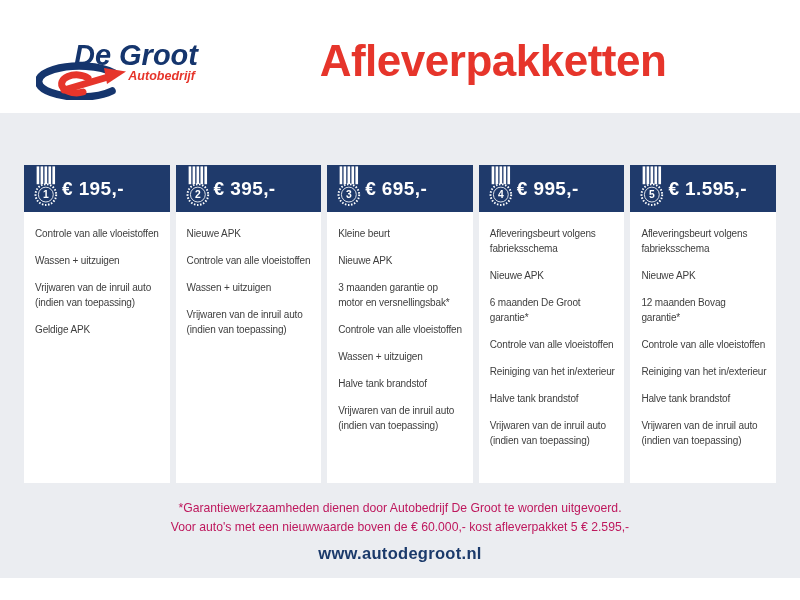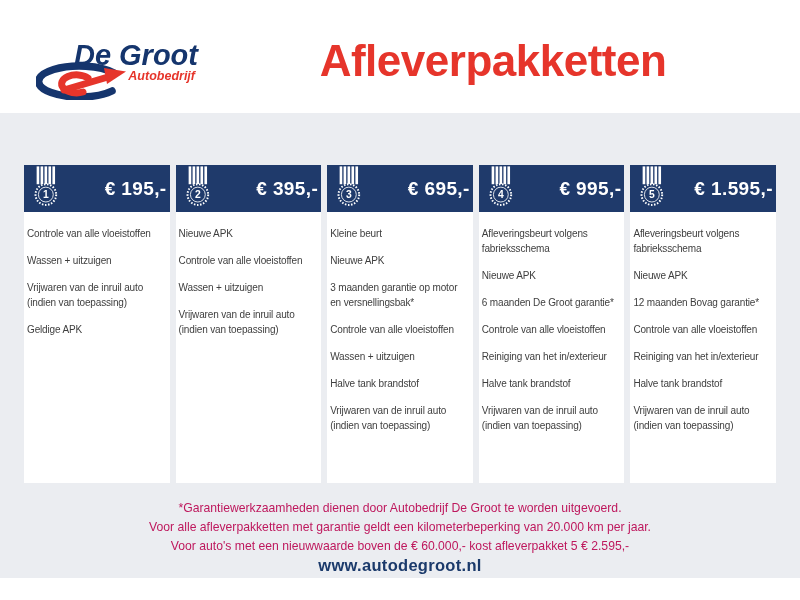--- a/index.html
+++ b/index.html
@@ -15,32 +15,32 @@
     position:absolute;left:186px;right:0;top:36px;text-align:center;
     font-size:44px;font-weight:600;color:#e6352b;letter-spacing:-0.5px;
   }
   
   .band{position:absolute;top:113px;left:0;width:800px;height:465px;background:#ebedf1;}
   .cards{display:flex;gap:6px;padding:52px 24px 0 24px;}
   .card{flex:1 1 0;background:#ffffff;height:318px;min-width:0;}
   .card-header{height:47px;background:#1f3a6b;display:flex;align-items:center;}
   .medal{width:31px;height:46px;margin-left:7px;flex:none;align-self:flex-start;}
   .price{
-    flex:1;text-align:right;color:#ffffff;font-weight:bold;font-size:19px;
+    flex:1;text-align:left;color:#ffffff;font-weight:bold;font-size:19px;
     letter-spacing:0.4px;padding-right:3px;white-space:nowrap;
   }
-  .card-body{padding:14px 9px 0 3px;}
+  .card-body{padding:14px 9px 0 11px;}
   .feature{
     font-size:10px;letter-spacing:-0.15px;line-height:1.5;color:#3e3e3e;
     margin-bottom:12px;
   }
   
   .footnote{margin-top:16px;text-align:center;color:#be185d;font-size:12.2px;line-height:1.55;}
   .website{
-    text-align:center;color:#1b3a6b;font-weight:bold;
+    margin-top:7px;text-align:center;color:#1b3a6b;font-weight:bold;
     font-size:16.5px;letter-spacing:0.3px;
   }
 </style>
 </head>
 <body>
 
 <div class="top">
   <svg class="logo" viewBox="0 0 166 60">
 
     <path d="M 78,33 A 41,15.5 0 1 0 76,51" fill="none" stroke="#15356d" stroke-width="7.5" stroke-linecap="round"></path>
@@ -182,18 +182,17 @@
           <div class="feature">Controle van alle vloeistoffen</div>
           <div class="feature">Reiniging van het in/exterieur</div>
           <div class="feature">Halve tank brandstof</div>
           <div class="feature">Vrijwaren van de inruil auto (indien van toepassing)</div>
         </div>
   </div>
 </div>
 
   <div class="footnote">
     <div>*Garantiewerkzaamheden dienen door Autobedrijf De Groot te worden uitgevoerd.</div>
-    <div>Voor alle afleverpakketten met garantie geldt een kilometerbeperking van 20.000 km per jaar.</div>
     <div>Voor auto's met een nieuwwaarde boven de € 60.000,- kost afleverpakket 5 € 2.595,-</div>
   </div>
 
   <div class="website">www.autodegroot.nl</div>
 </div>
 
 </body></html>

